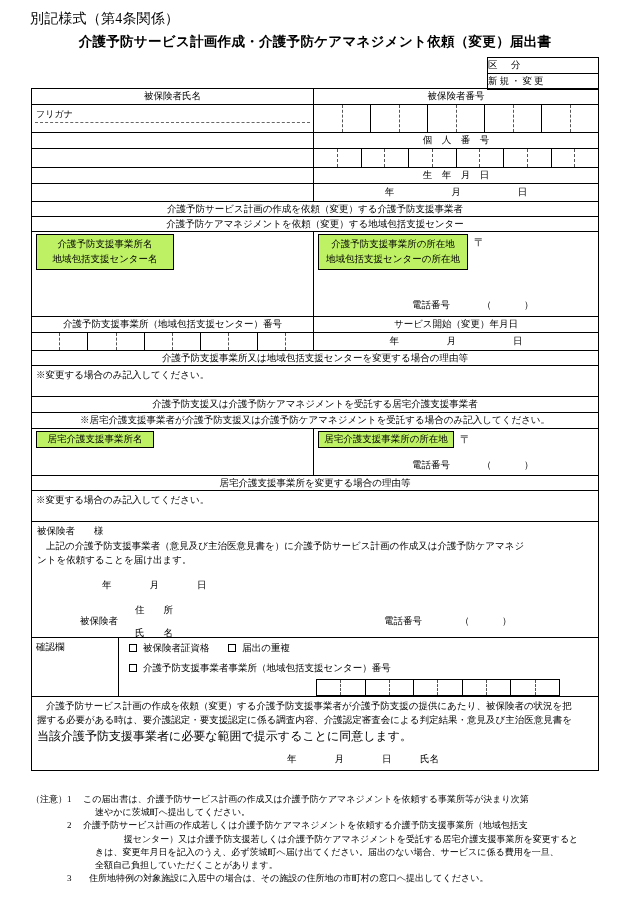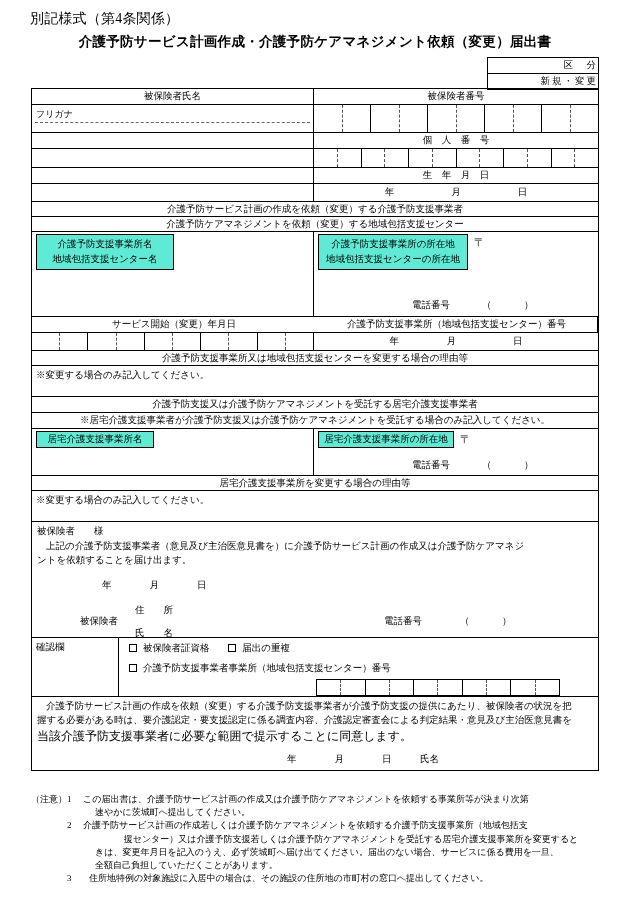--- a/index.html
+++ b/index.html
@@ -43,21 +43,21 @@
 
   
   .kubun {
     position: absolute;
     left: 487px; top: 57px;
     width: 112px;
     border: 1px solid #000;
     box-sizing: border-box;
   }
   .kubun > div {
-    text-align: right;
+    text-align: left;
     font-size: 9.5px;
     line-height: 15px;
     height: 15px;
     letter-spacing: 2px;
   }
   .kubun .k-top { border-bottom: 1px solid #000; }
 
   
   .frame {
     position: absolute;
@@ -96,21 +96,21 @@
 
   
   .inset {
     border: 1px solid #000;
     box-sizing: border-box;
     display: flex;
     flex-direction: column;
     align-items: center;
     justify-content: center;
     font-size: 9.5px;
-    background: #5eead4;
+    background: #bef264;
   }
   .inset div { line-height: 15px; white-space: nowrap; }
 
   .pad4 { padding: 2px 4px; }
 
   .furigana {
     position: absolute;
     left: 4px; top: 3px;
     font-size: 9px;
   }
@@ -243,22 +243,22 @@
           <div>地域包括支援センターの所在地</div>
         </div>
         <div class="postal" style="position:absolute;left:160px;top:3px;">〒</div>
         <div style="position:absolute;left:98px;bottom:4px;font-size:9.5px;">電話番号</div>
         <div style="position:absolute;left:168px;bottom:4px;font-size:9.5px;">（</div>
         <div style="position:absolute;left:210px;bottom:4px;font-size:9.5px;">）</div>
       </div>
     </div>
 
     <div class="row bb">
+      <div class="cell br ctr lbl-center" style="width:282px;height:15px;">介護予防支援事業所（地域包括支援センター）番号</div>
       <div class="cell ctr lbl-center" style="width:284px;height:15px;">サービス開始（変更）年月日</div>
-      <div class="cell br ctr lbl-center" style="width:282px;height:15px;">介護予防支援事業所（地域包括支援センター）番号</div>
     </div>
 
     <div class="row bb">
       <div class="cell br" style="width:282px;height:17px;">
         <div class="grid" id="grid-provider">
             <i></i>
             <i class="solid"></i>
             <i></i>
             <i class="solid"></i>
             <i></i>

